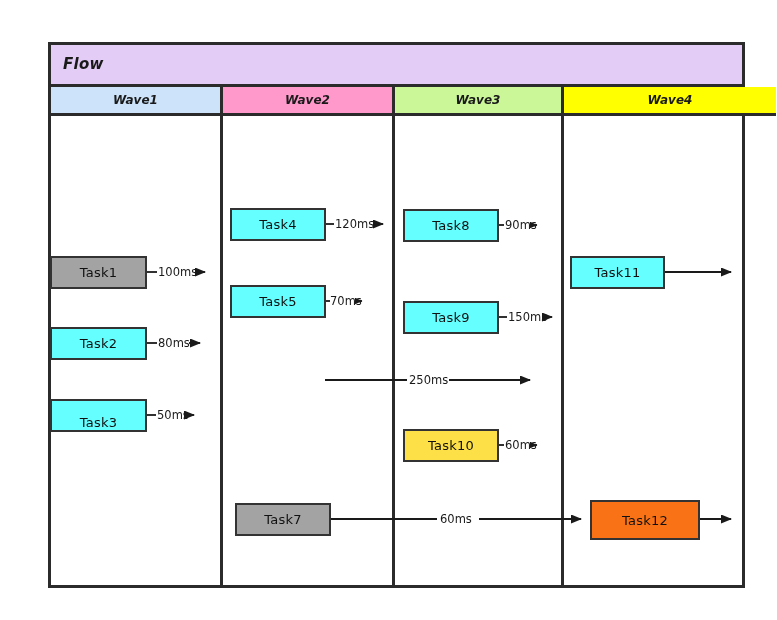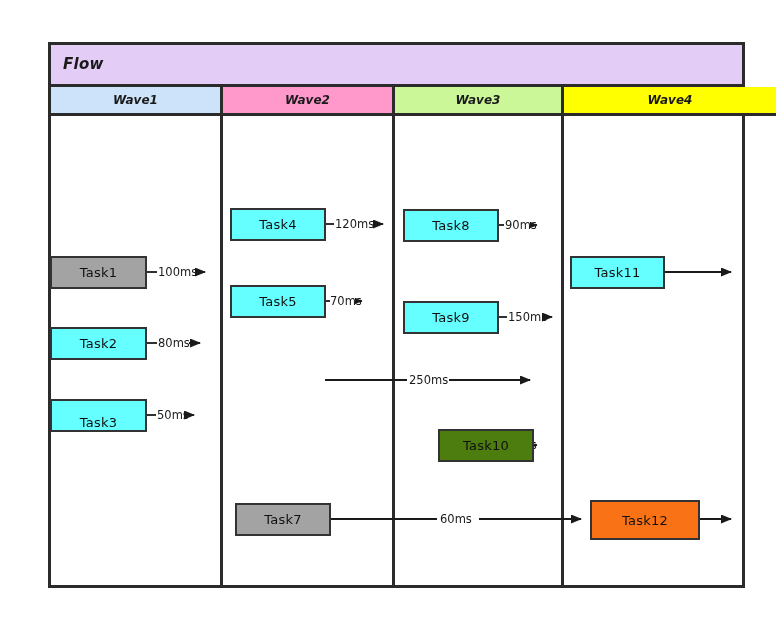--- a/index.html
+++ b/index.html
@@ -149,21 +149,21 @@
   <div class="task" style="left:235px;top:503px;width:96px;height:33px;background:#a3a3a3;">
     <span>Task7</span>
   </div>
 
   <div class="task" style="left:403px;top:209px;width:96px;height:33px;background:#66ffff;">
     <span>Task8</span>
   </div>
   <div class="task" style="left:403px;top:301px;width:96px;height:33px;background:#66ffff;">
     <span>Task9</span>
   </div>
-  <div class="task" style="left:403px;top:429px;width:96px;height:33px;background:#4d7c0f;margin-left:35px;">
+  <div class="task" style="left:403px;top:429px;width:96px;height:33px;background:#fde047;">
     <span>Task10</span>
   </div>
 
   <div class="task" style="left:570px;top:256px;width:95px;height:33px;background:#66ffff;">
     <span>Task11</span>
   </div>
   <div class="task" style="left:590px;top:500px;width:110px;height:40px;background:#f97316;">
     <span>Task12</span>
   </div>
 

